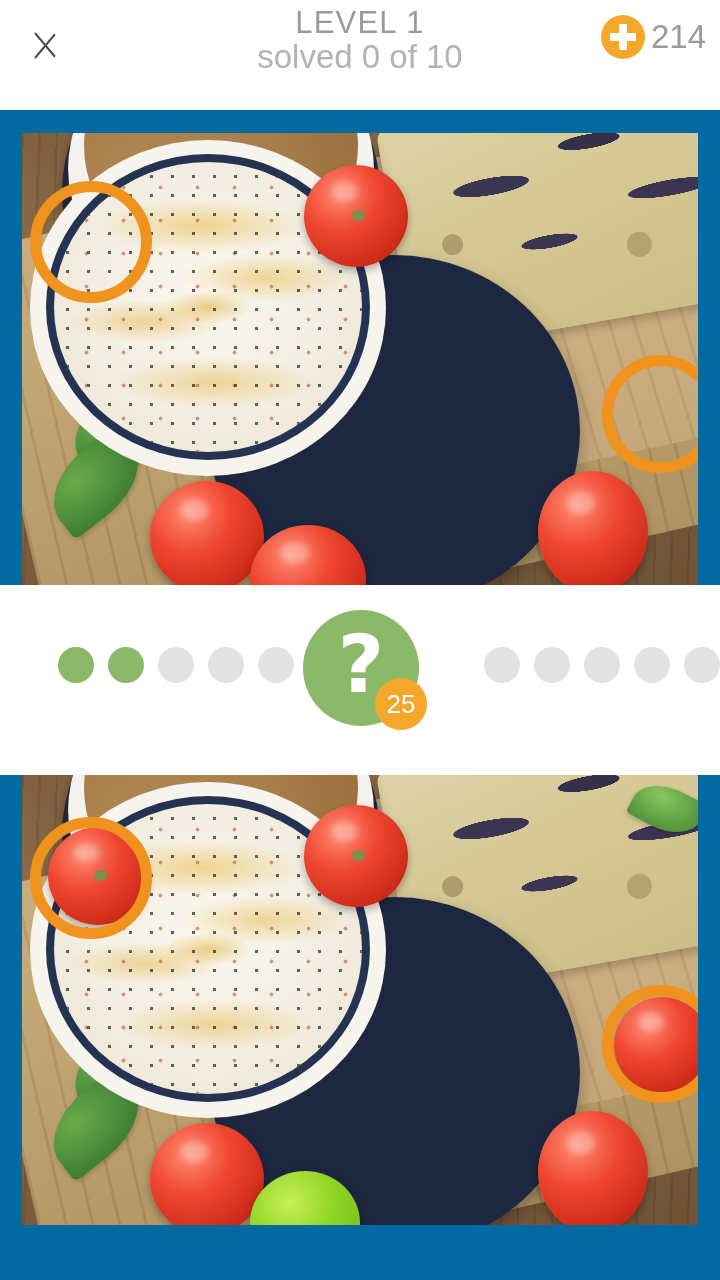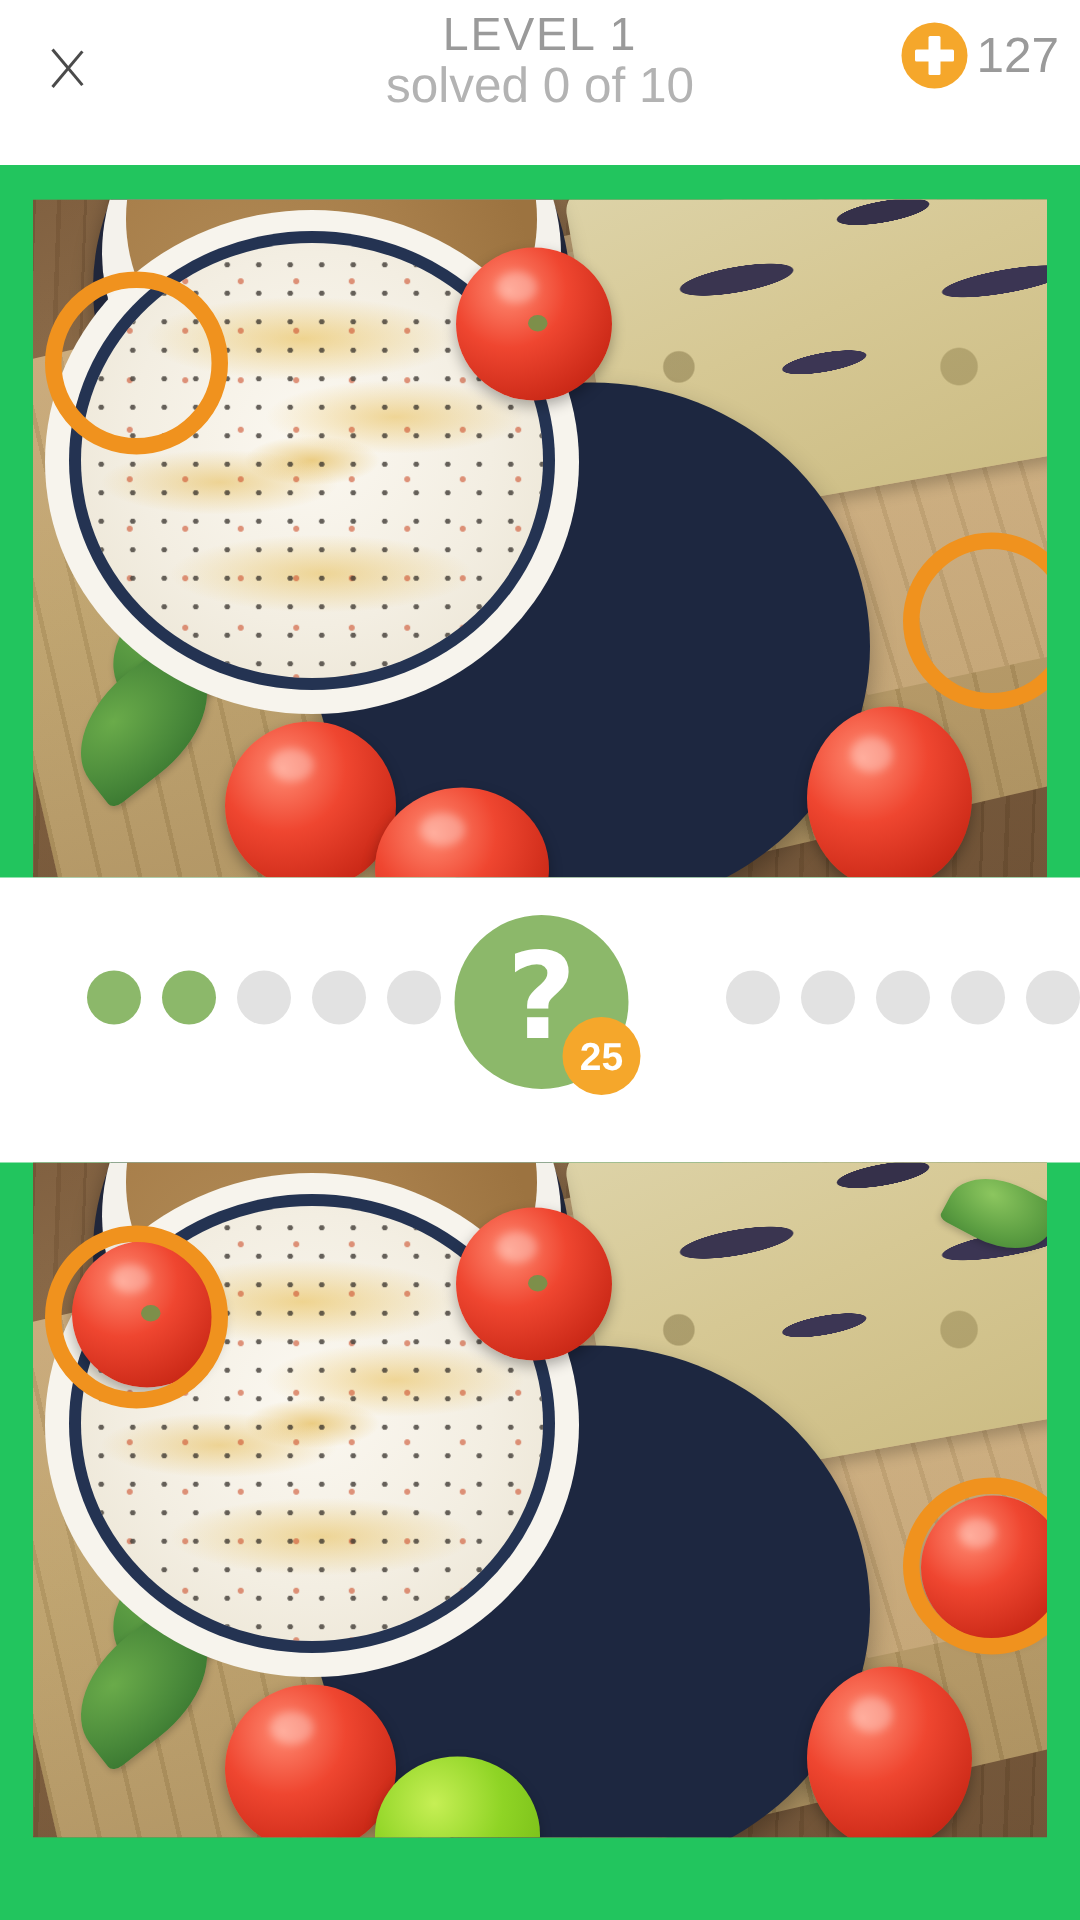--- a/index.html
+++ b/index.html
@@ -9,21 +9,21 @@
     height: 1280px;
     background: #ffffff;
     font-family: "Liberation Sans", sans-serif;
     overflow: hidden;
   }
 
   #app {
     position: relative;
     width: 720px;
     height: 1280px;
-    background: #22c55e;
+    background: #0369a1;
   }
 
   
   .header {
     position: absolute;
     left: 0; top: 0;
     width: 720px; height: 110px;
     background: #ffffff;
   }
 
@@ -372,21 +372,21 @@
     font-family: "DejaVu Sans", sans-serif;
   }
   .hint-badge {
     position: absolute;
     right: -8px; bottom: -4px;
     width: 52px; height: 52px;
     border-radius: 50%;
     background: #F5A72B;
     color: #ffffff;
     font-size: 26px;
-    font-weight: 700;
+    font-weight: 400;
     display: flex;
     align-items: center;
     justify-content: center;
   }
 </style>
 </head>
 <body>
 
 <div id="app">
 
@@ -396,21 +396,21 @@
       <span class="chevron-left"></span>
     </div>
 
     <div class="title-block">
       <div class="level-title">LEVEL 1</div>
       <div class="level-subtitle">solved 0 of 10</div>
     </div>
 
     <div class="coins">
       <span class="coin-icon"></span>
-      <span class="coin-count">127</span>
+      <span class="coin-count">214</span>
     </div>
   </div>
 
   <div class="photo-panel" id="photo-top">
     <div class="scene">
       <div class="wood"></div>
       <div class="board"></div>
       <div class="board-right"></div>
 
       <div class="flatbread"></div>

